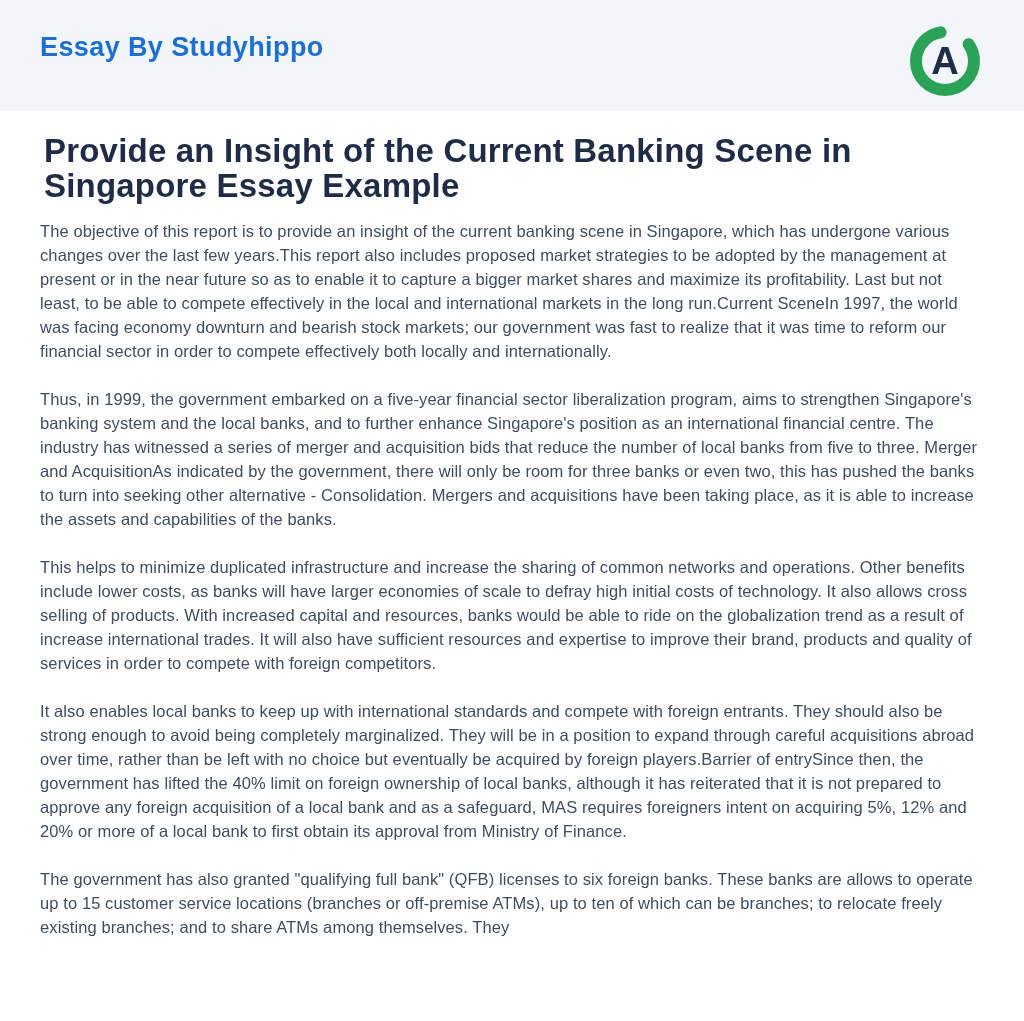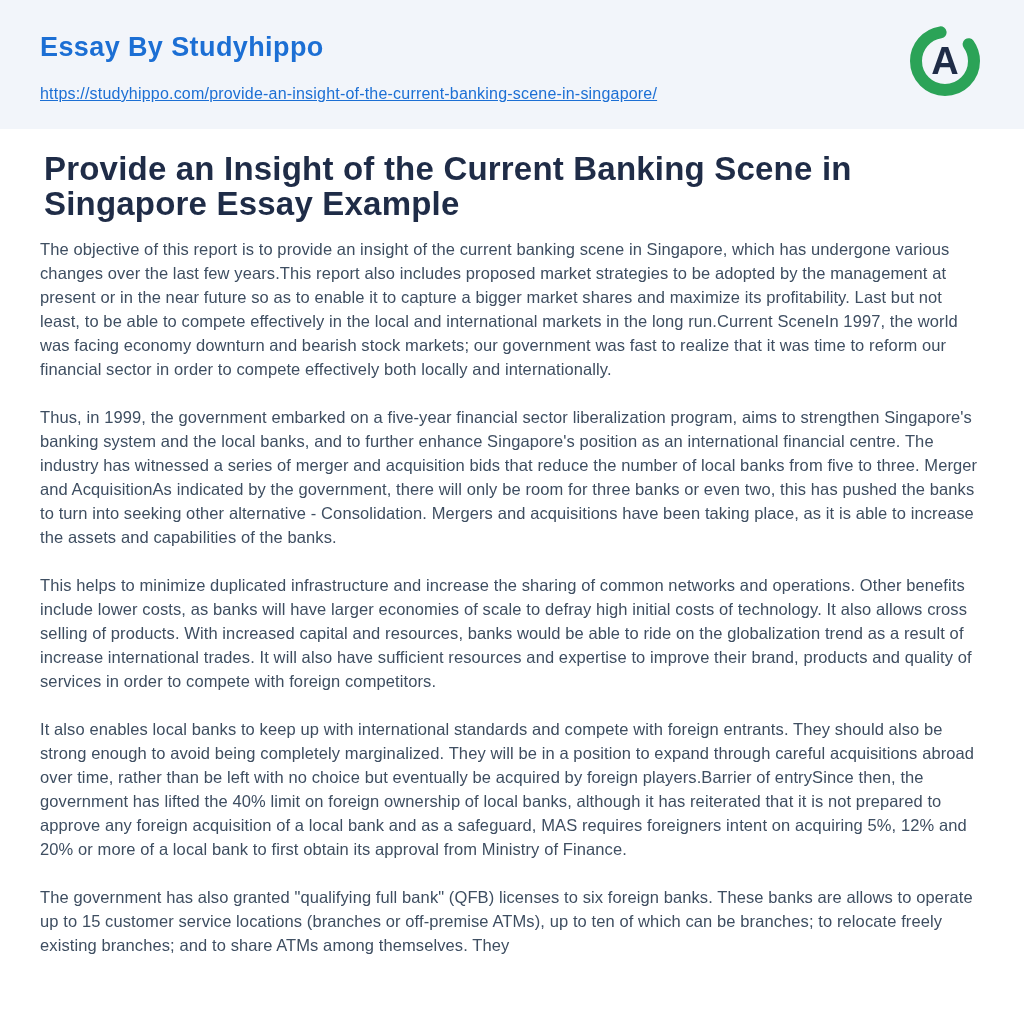--- a/index.html
+++ b/index.html
@@ -65,21 +65,20 @@
     max-width: 948px;
   }
 </style>
 </head>
 <body>
 
 <div class="page">
 
   <header class="site-header">
     <h2 class="brand-title">Essay By Studyhippo</h2>
-    <a class="page-url" href="#">https://studyhippo.com/provide-an-insight-of-the-current-banking-scene-in-singapore/</a>
 
     <div class="logo">
       <svg width="70" height="70" viewBox="0 0 70 70">
         <circle cx="35" cy="35" r="29" fill="none" stroke="#2ba357" stroke-width="12" stroke-dasharray="150 32" stroke-dashoffset="18" stroke-linecap="round"></circle>
         <text x="35" y="48" text-anchor="middle" font-family="Liberation Sans, sans-serif" font-size="38" font-weight="bold" fill="#1f2c47">A</text>
       </svg>
     </div>
   </header>
 
   <article class="article">

